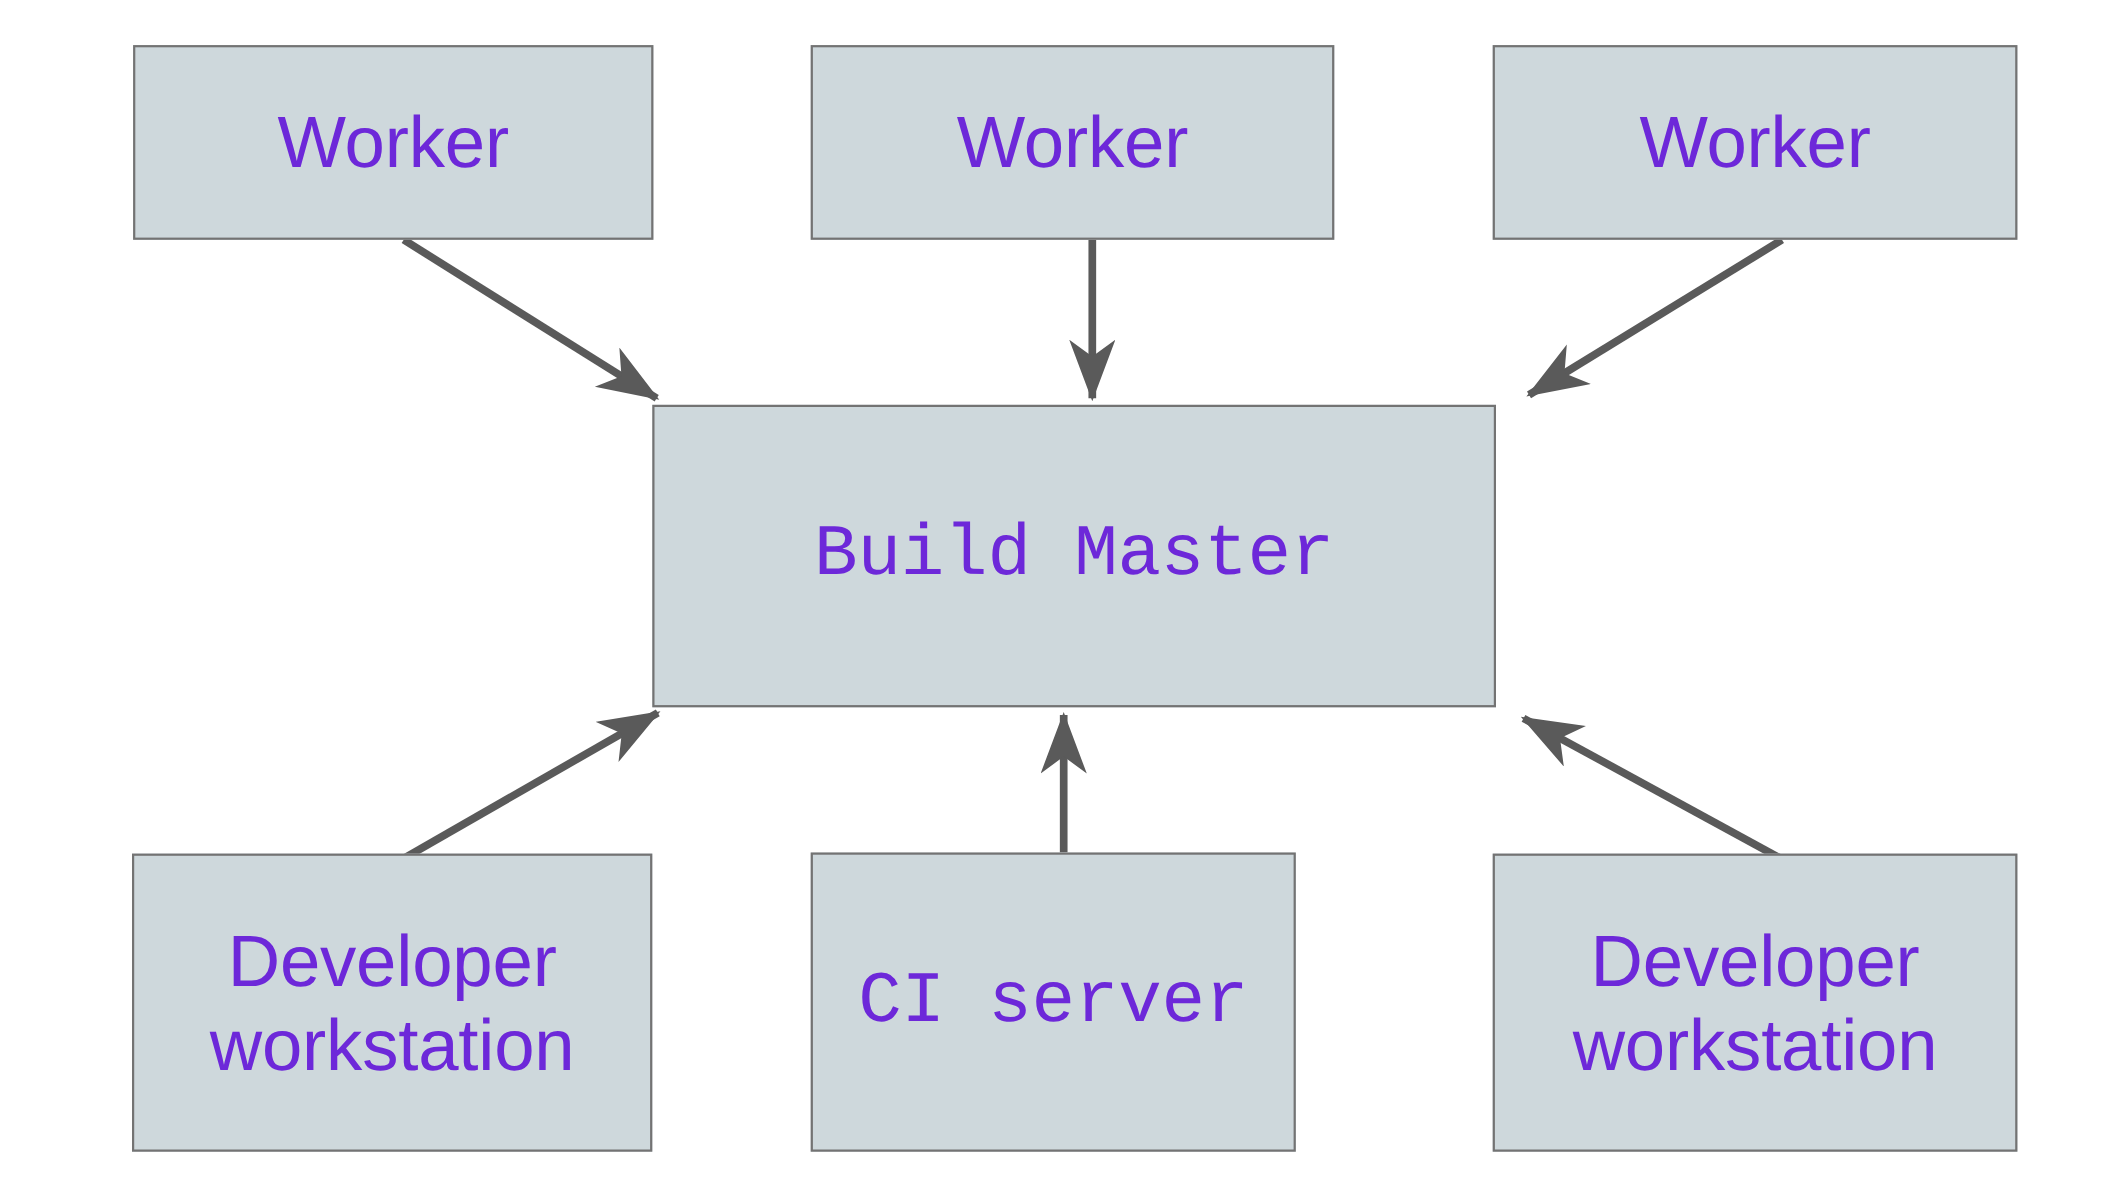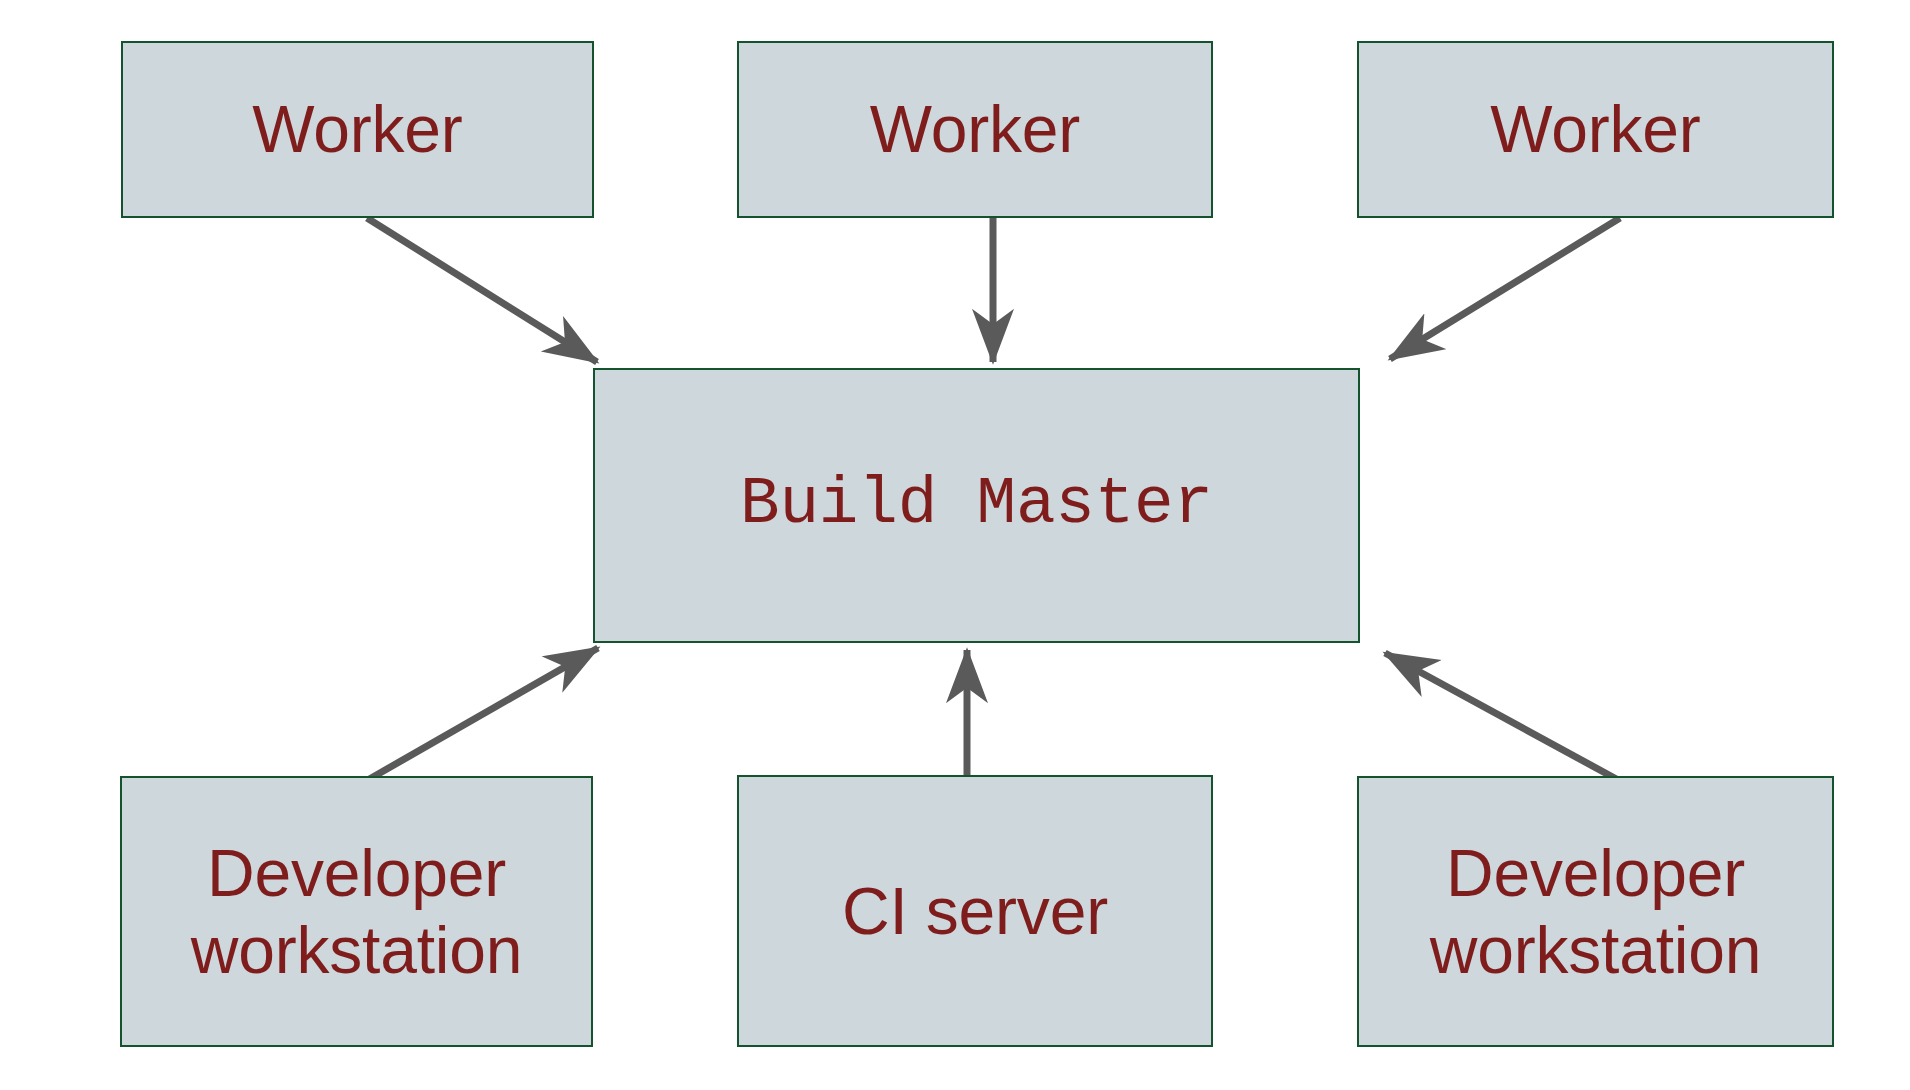--- a/index.html
+++ b/index.html
@@ -23,43 +23,43 @@
     left: 0;
     top: 0;
     width: 1910px;
     height: 1090px;
     pointer-events: none;
   }
   .node {
     position: absolute;
     box-sizing: border-box;
     background: #ced8dc;
-    border: 2px solid #14532d;
+    border: 2px solid #737373;
     display: flex;
     align-items: center;
     justify-content: center;
-    color: #7f1d1d;
+    color: #6d28d9;
     text-align: center;
     line-height: 1.16;
     white-space: pre-line;
     letter-spacing: -0.2px;
   }
   .node-label {
     display: block;
     width: 100%;
     padding: 0 6px;
     box-sizing: border-box;
   }
   
   #node-worker-1      { left: 121px;  top: 41px;  width: 473px; height: 177px; font-size: 66px; }
   #node-worker-2      { left: 737px;  top: 41px;  width: 476px; height: 177px; font-size: 66px; }
   #node-worker-3      { left: 1357px; top: 41px;  width: 477px; height: 177px; font-size: 66px; }
   #node-build-master  { left: 593px;  top: 368px; width: 767px; height: 275px; font-size: 66px; font-family: Liberation Mono, monospace; }
   #node-dev-ws-left   { left: 120px;  top: 776px; width: 473px; height: 271px; font-size: 66px; }
-  #node-ci-server     { left: 737px;  top: 775px; width: 476px; height: 272px; font-size: 66px; }
+  #node-ci-server     { left: 737px;  top: 775px; width: 441px; height: 272px; font-size: 66px; font-family: Liberation Mono, monospace; }
   #node-dev-ws-right  { left: 1357px; top: 776px; width: 477px; height: 271px; font-size: 66px; }
 </style>
 </head>
 <body>
 
 <div id="diagram-canvas">
 
   <svg id="edge-layer" viewBox="0 0 1910 1090">
     <defs>
       <marker id="arrowhead" markerWidth="9" markerHeight="9" refX="7.6" refY="3" orient="auto" markerUnits="strokeWidth">

